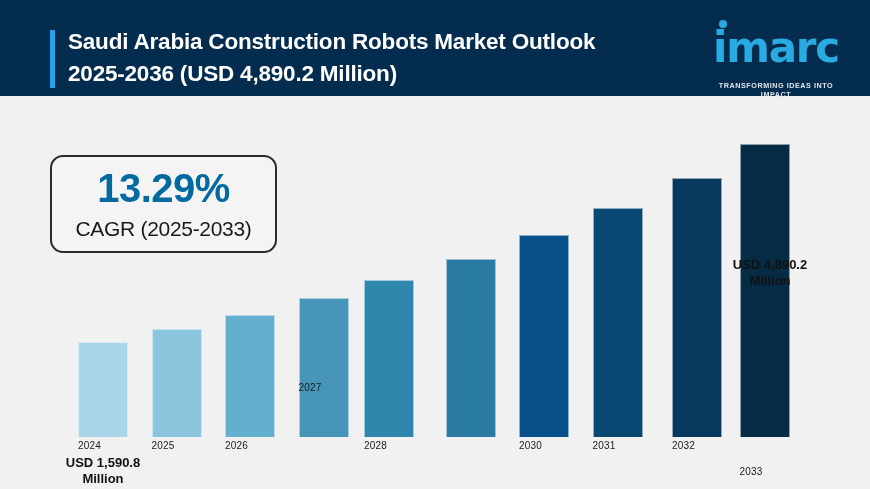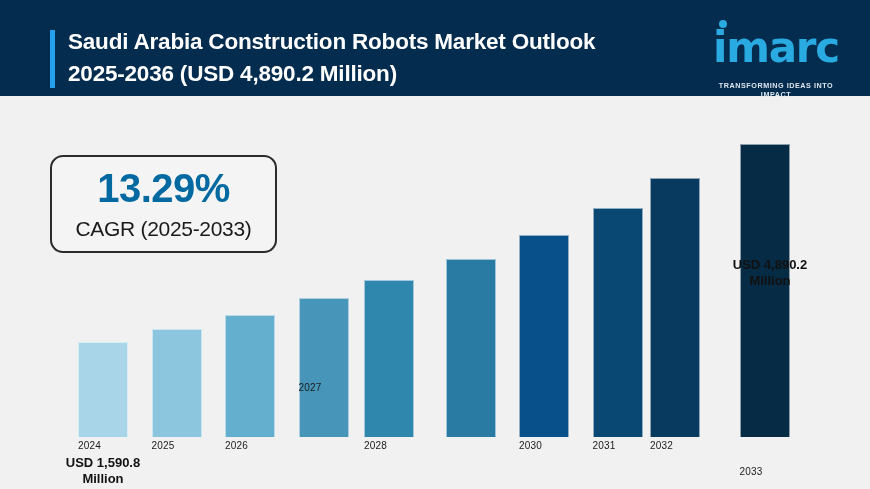--- a/index.html
+++ b/index.html
@@ -230,21 +230,21 @@
         <div class="bar-year">2029</div>
       </div>
       <div class="bar-slot" style="left: 459px; height: 322px;">
         <div class="bar" title="2030: 3363.4 USD Million" style="height: 201.804px; background: rgb(8, 80, 138);"></div>
         <div class="bar-year">2030</div>
       </div>
       <div class="bar-slot" style="left: 532.5px; height: 322px;">
         <div class="bar" title="2031: 3810.4 USD Million" style="height: 228.624px; background: rgb(10, 72, 116);"></div>
         <div class="bar-year">2031</div>
       </div>
-      <div class="bar-slot" style="left: 590px; height: 322px;">
+      <div class="bar-slot" style="left: 612px; height: 322px;">
         <div class="bar" title="2032: 4316.7 USD Million" style="height: 259.002px; background: rgb(7, 58, 94);"></div>
         <div class="bar-year">2032</div>
       </div>
       <div class="bar-slot" style="left: 679.5px; height: 296px;">
         <div class="bar" title="2033: 4890.2 USD Million" style="height: 293.412px; background: rgb(6, 43, 68);"></div>
         <div class="bar-year">2033</div>
       </div>
     </div>
 
   <div class="callout callout-first">

